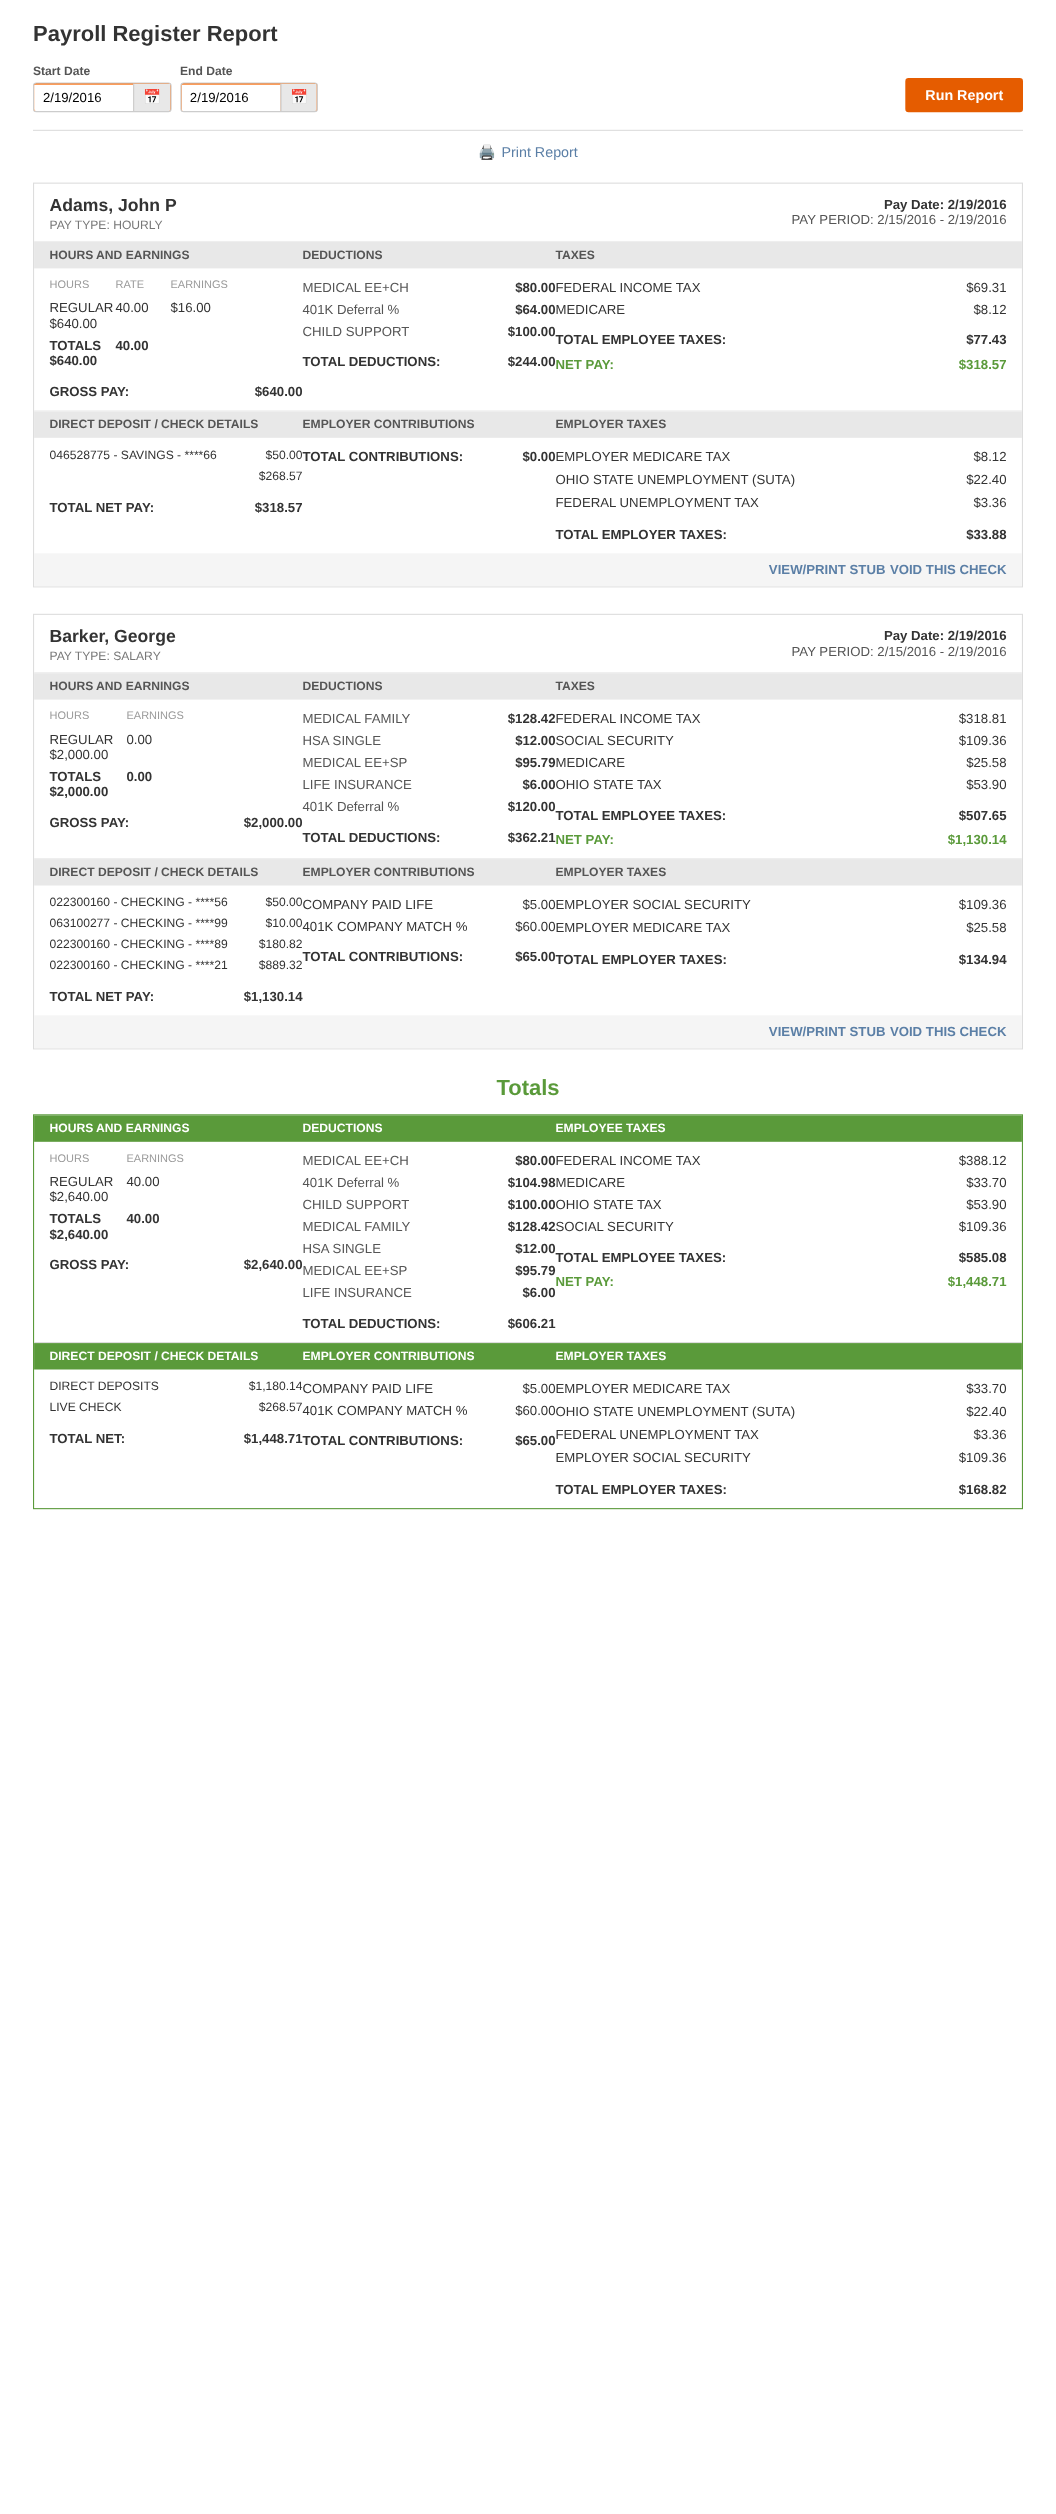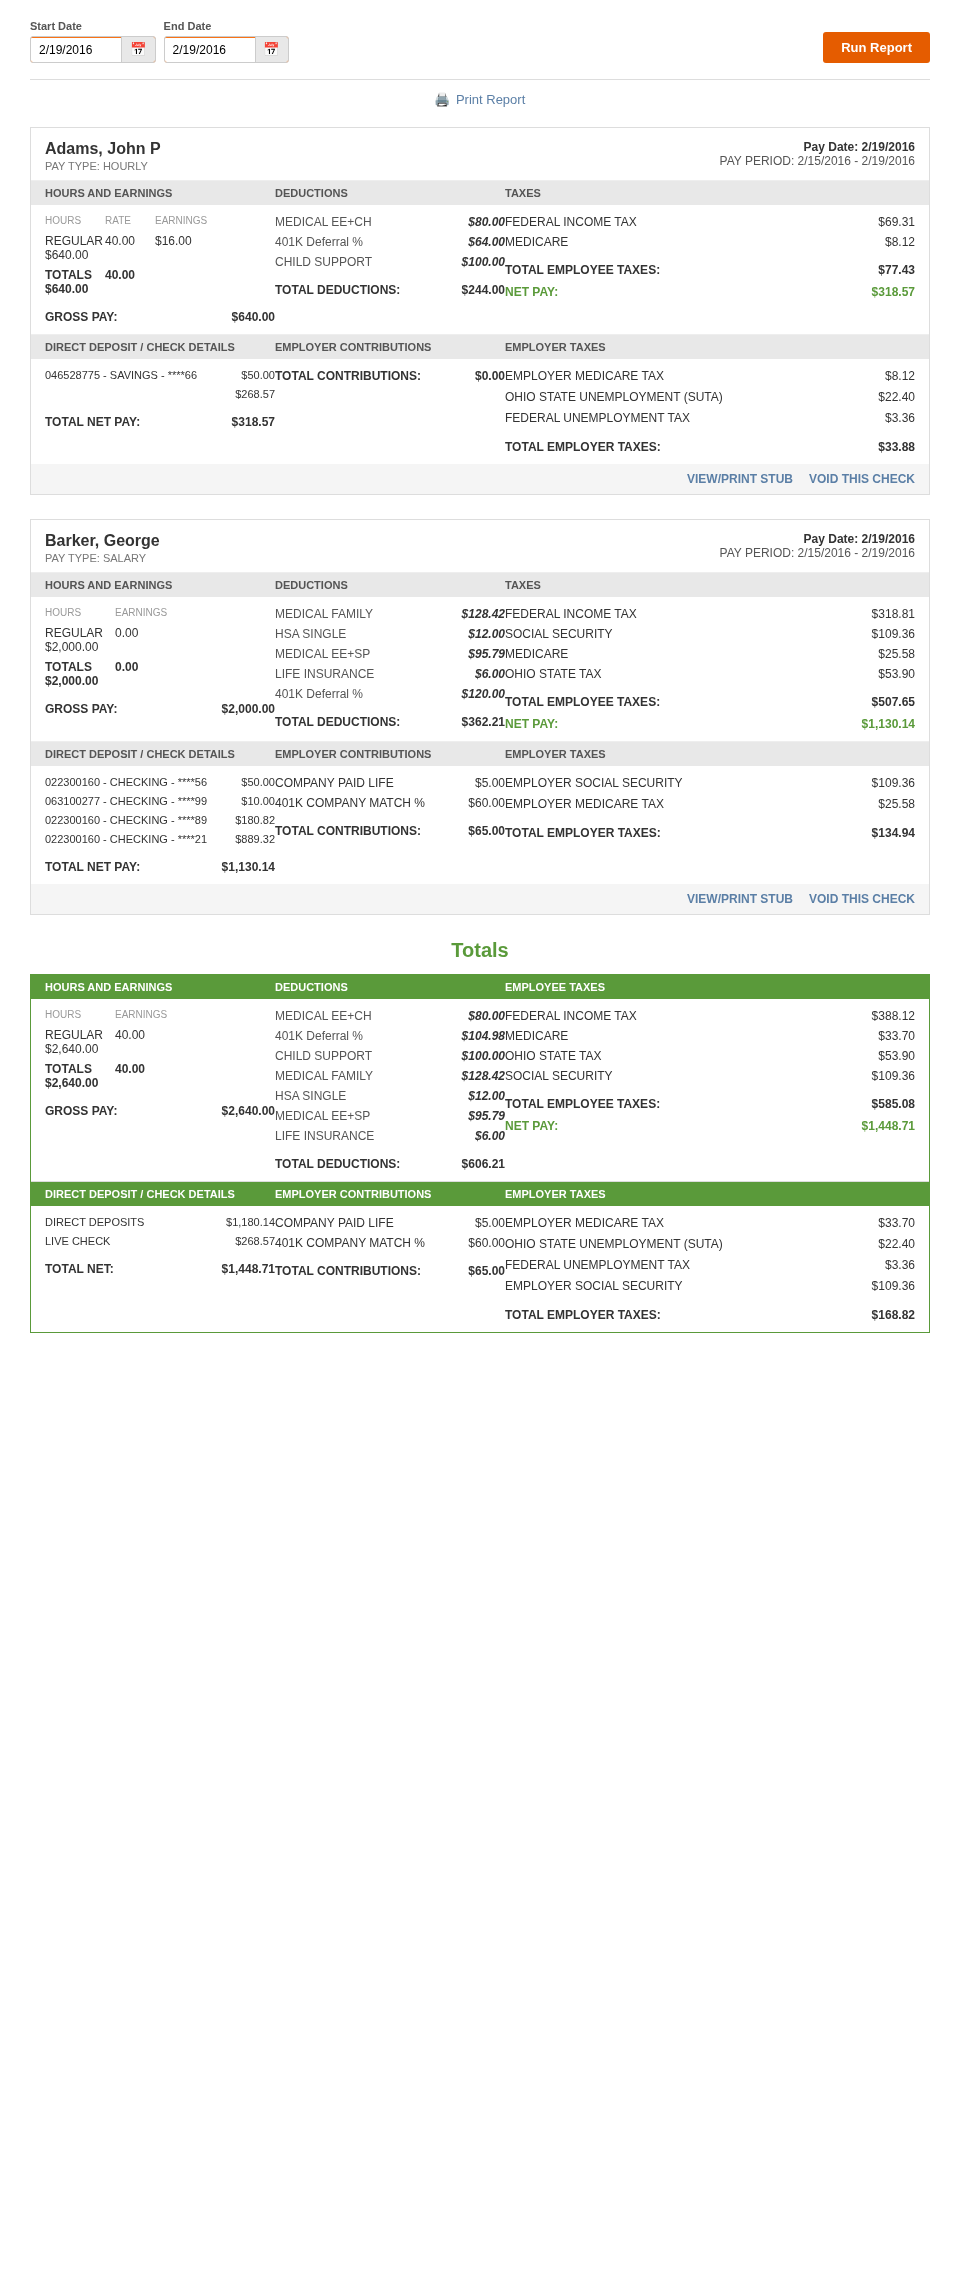--- a/index.html
+++ b/index.html
@@ -195,21 +195,21 @@
     }
 
     
     .deduction-row {
       display: flex;
       justify-content: space-between;
       margin-bottom: 2px;
     }
 
     .deduction-label { color: #555; }
-    .deduction-value { font-weight: bold; font-style: italic; }
+    .deduction-value { font-weight: bold; }
 
     .total-deductions-row {
       display: flex;
       justify-content: space-between;
       font-weight: bold;
       margin-top: 8px;
     }
 
     
     .tax-row {
@@ -278,21 +278,21 @@
       font-weight: bold;
       margin-top: 8px;
     }
 
     
     .action-row {
       background: #f5f5f5;
       padding: 8px 14px;
       display: flex;
       justify-content: flex-end;
-      gap: 16px;
+      gap: 4px;
     }
 
     .action-link {
       color: #5b7fa6;
       font-size: 12px;
       font-weight: bold;
       cursor: pointer;
       text-transform: uppercase;
       text-decoration: none;
     }
@@ -345,20 +345,21 @@
       grid-template-columns: 230px 230px 1fr;
       padding: 10px 14px;
       align-items: start;
     }
   </style>
 </head>
 <body>
 
 <div class="page-container">
 
+  <div class="page-title">Payroll Register Report</div>
 
   <div class="date-row">
     <div class="date-field-group">
       <div class="date-label">Start Date</div>
       <div class="date-input-wrap">
         <input class="date-input" type="text" value="2/19/2016" style="">
         <button class="calendar-btn">
           <span>📅</span>
         </button>
       </div>

